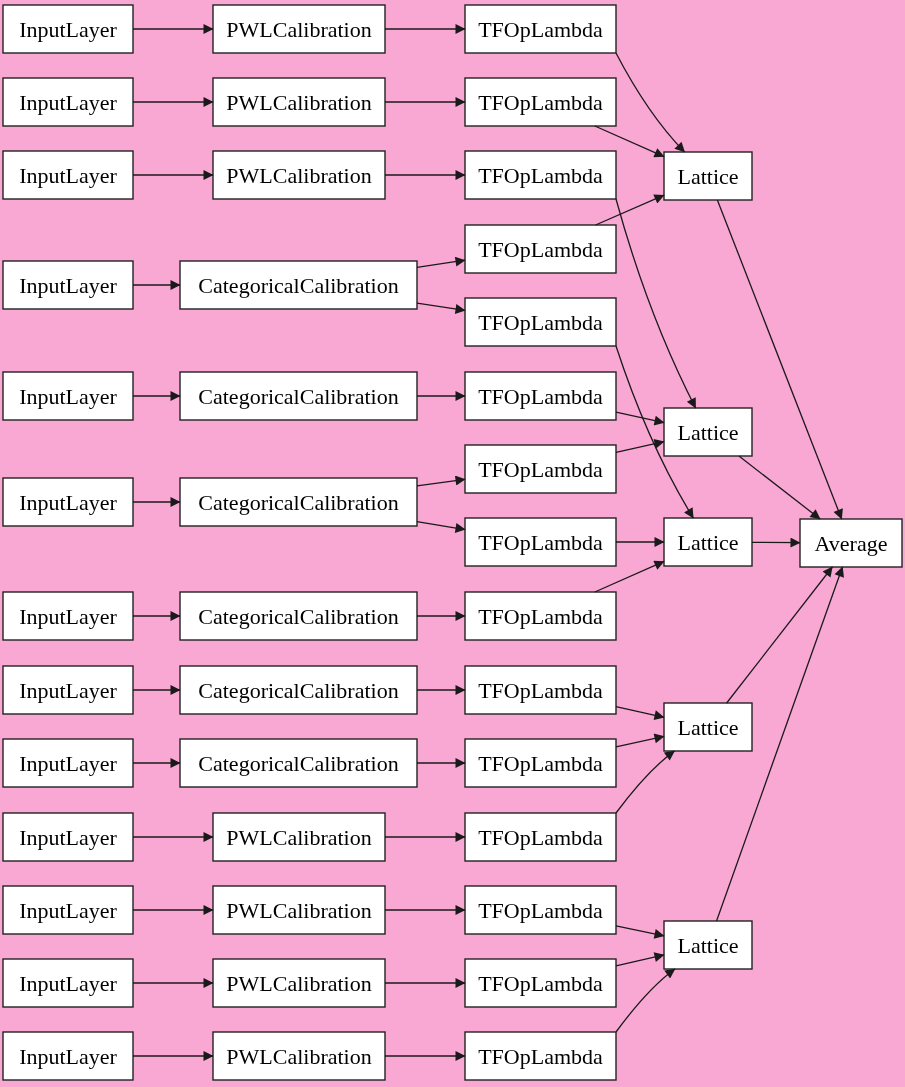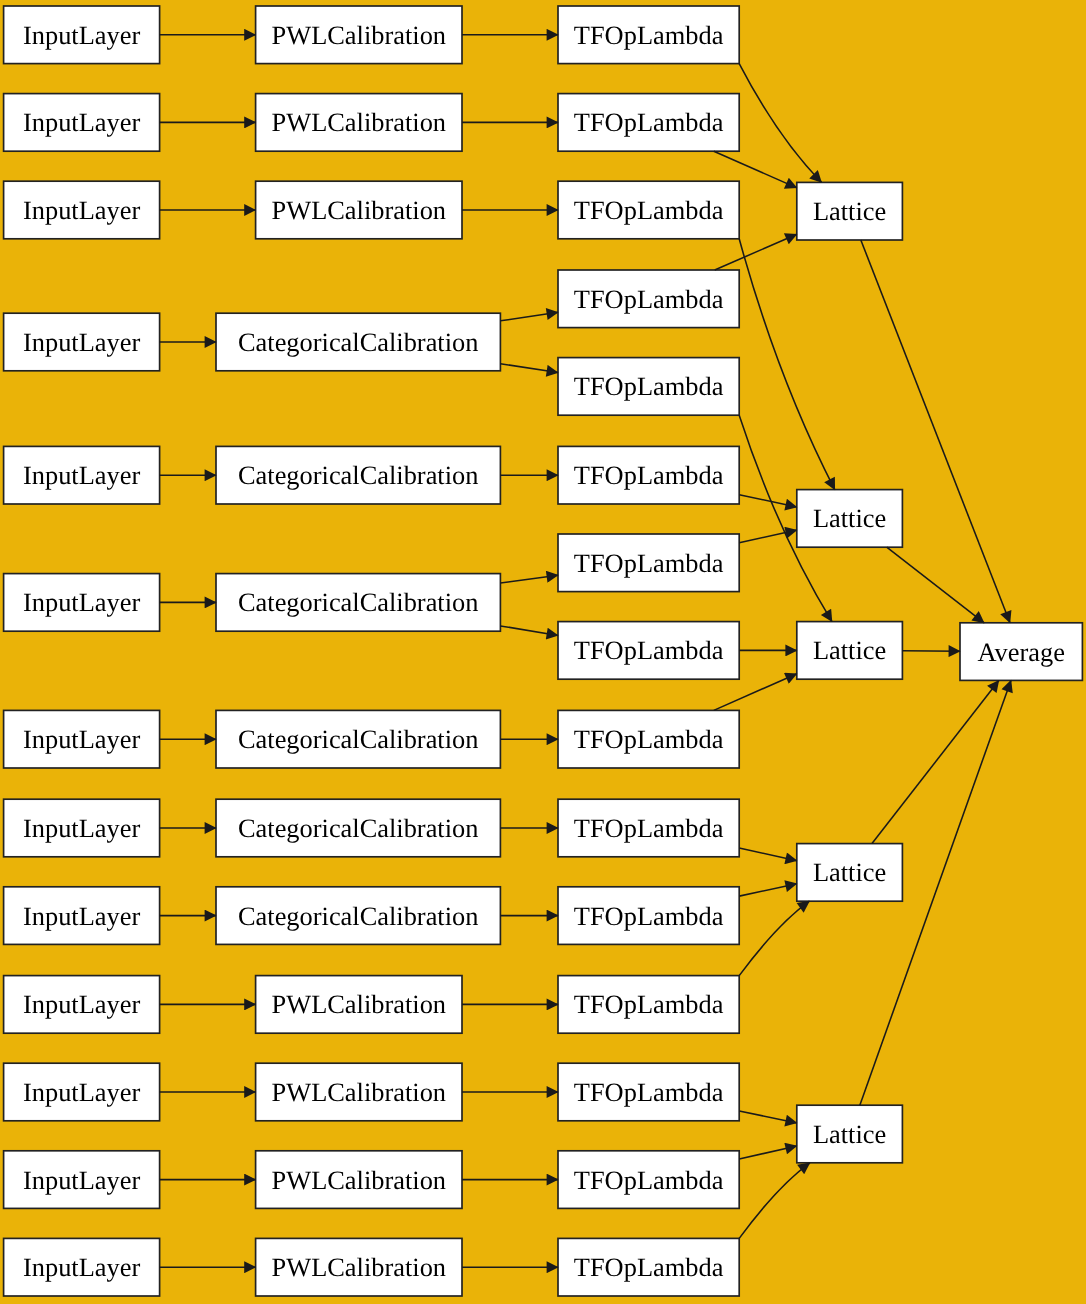--- a/index.html
+++ b/index.html
@@ -4,21 +4,21 @@
 <style>
   html, body {
     margin: 0;
     padding: 0;
     background: #ffffff;
   }
   #canvas-wrap {
     position: relative;
     width: 905px;
     height: 1087px;
-    background: #eab308;
+    background: #f9a8d4;
     overflow: hidden;
   }
   svg text {
     font-family: "Liberation Serif", "DejaVu Serif", serif;
     font-size: 22px;
     fill: #000000;
   }
 </style>
 </head>
 <body>

